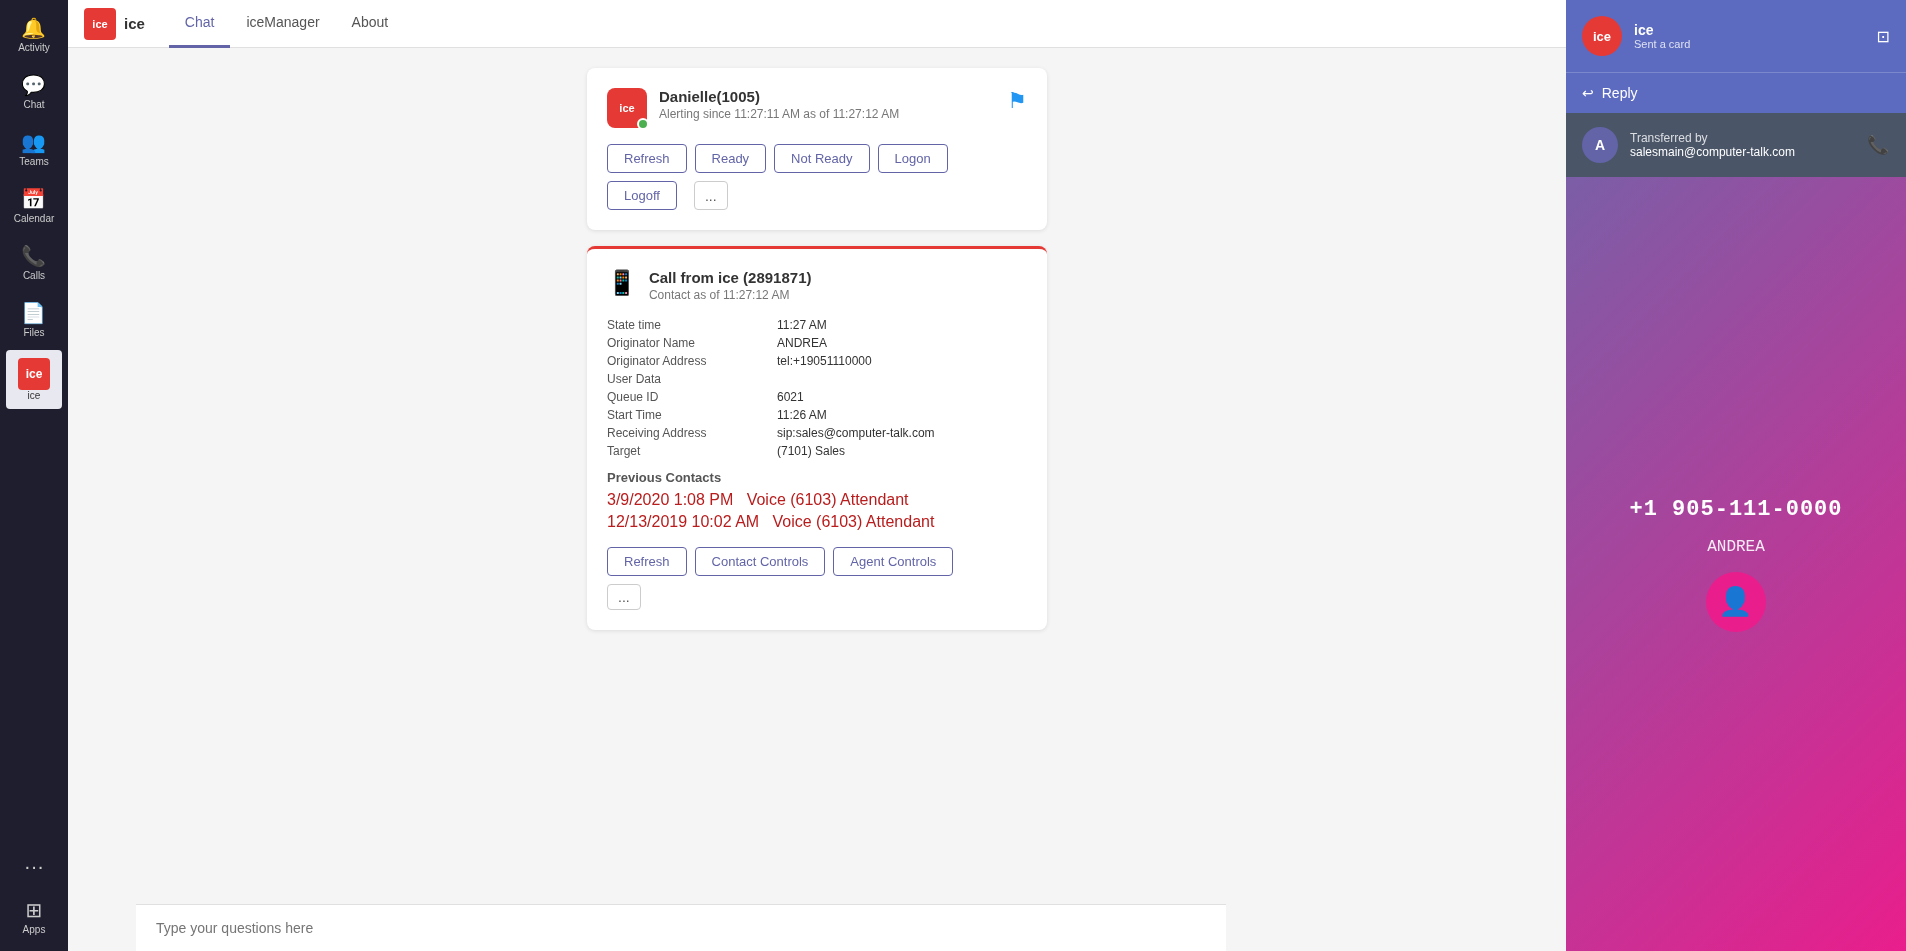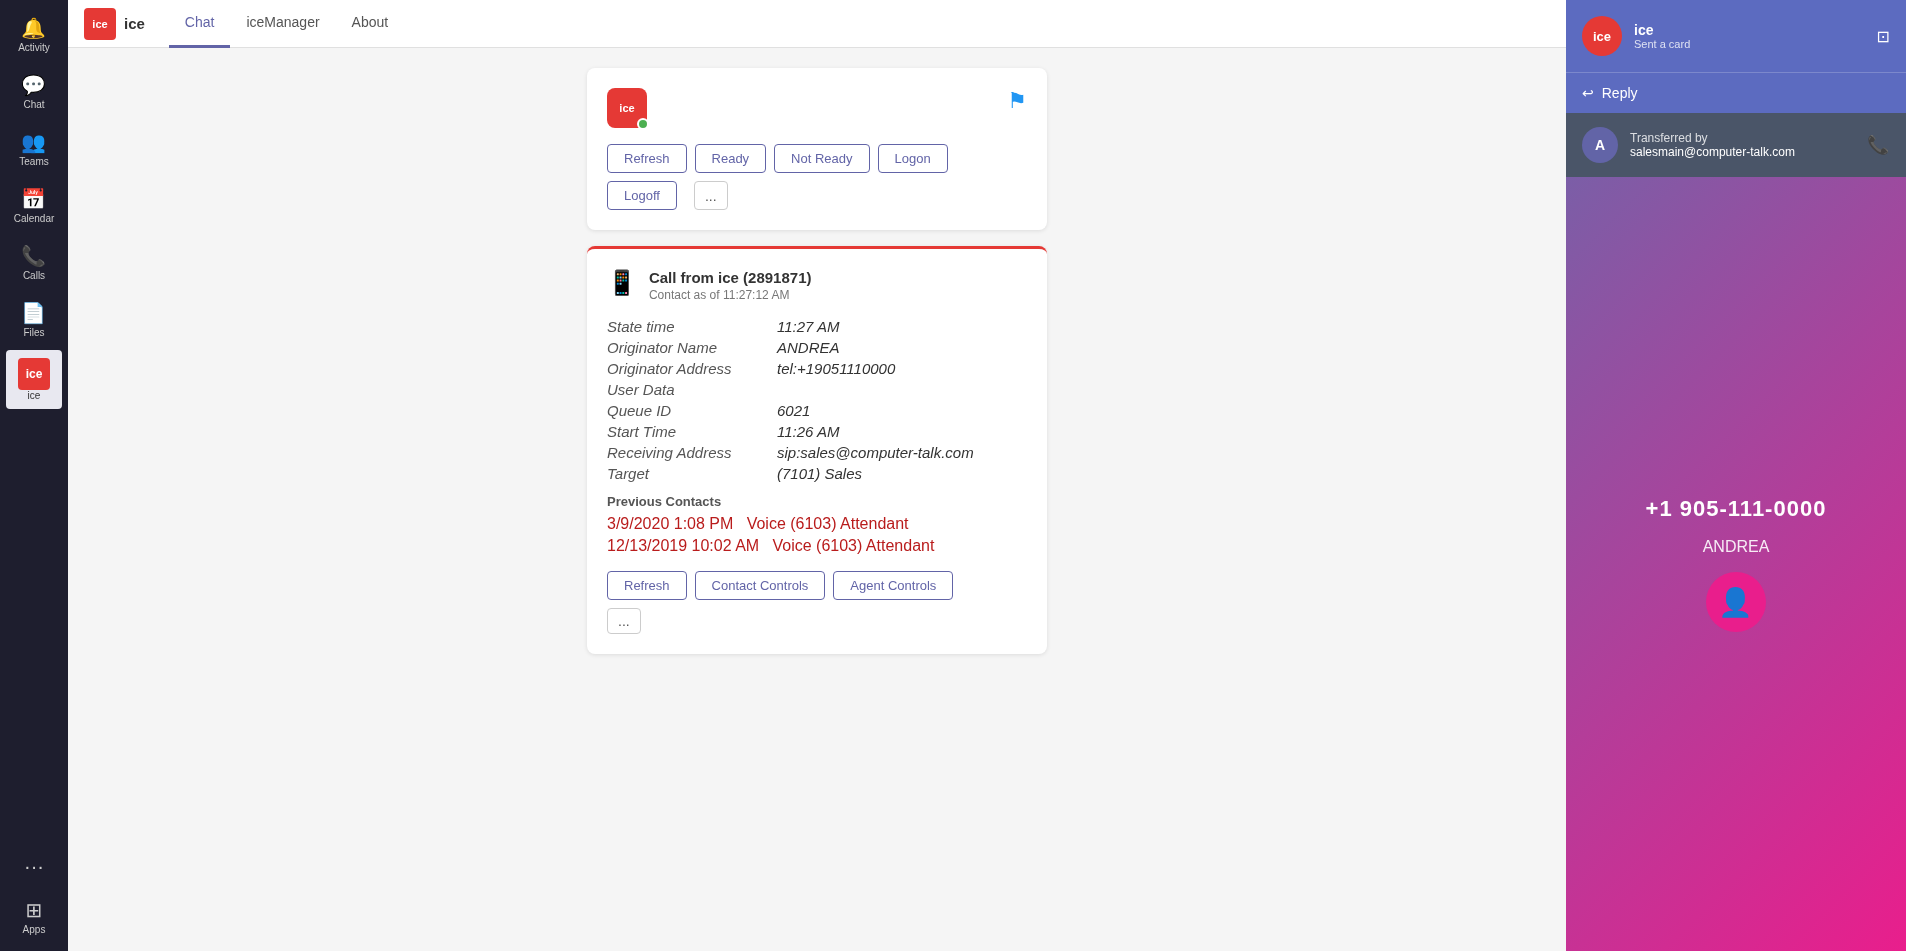--- a/index.html
+++ b/index.html
@@ -142,21 +142,21 @@
       display: flex;
       align-items: flex-start;
       gap: 12px;
       margin-bottom: 16px;
     }
     .phone-icon {
       font-size: 24px; color: #2196f3;
     }
 
     .info-table { width: 100%; }
-    .info-row { display: flex; margin-bottom: 4px; font-size: 15px; font-style: italic; }
+    .info-row { display: flex; margin-bottom: 4px; font-size: 12px; }
     .info-label { width: 170px; color: #555; font-weight: 500; flex-shrink: 0; }
     .info-value { color: #333; }
 
     .section-title { font-size: 13px; font-weight: 600; color: #555; margin: 12px 0 6px 0; }
 
     .prev-contact { font-size: 16px; color: #b91c1c; margin-bottom: 4px; }
     .chat-input {
       width: 100%;
       border: none;
       outline: none;
@@ -227,20 +227,21 @@
     
     .call-panel {
       background: linear-gradient(135deg, #7b5ea7 0%, #e91e8c 100%);
       flex: 1;
       display: flex;
       flex-direction: column;
       align-items: center;
       justify-content: center;
       padding: 30px;
       gap: 16px;
+      font-family: Liberation Mono, monospace;
     }
     .call-number { color: white; font-size: 22px; font-weight: 600; letter-spacing: 1px; }
     .call-name { color: rgba(255,255,255,0.9); font-size: 16px; }
     .call-person-avatar {
       width: 60px; height: 60px; background: #e91e8c; border-radius: 50%;
       display: flex; align-items: center; justify-content: center;
       color: white; font-size: 28px;
     }
 
     
@@ -317,20 +318,24 @@
   <div class="chat-area" style="position: relative;">
     <div class="chat-main" style="padding-bottom: 60px;">
 
       <div class="card">
         <div class="card-header">
 
           <div style="position:relative; flex-shrink:0;">
             <div style="width:40px;height:40px;background:#e53935;border-radius:8px;display:flex;align-items:center;justify-content:center;color:white;font-weight:bold;font-size:11px;">ice</div>
             <div style="width:12px;height:12px;background:#4caf50;border-radius:50%;position:absolute;bottom:-2px;right:-2px;border:2px solid white;"></div>
           </div>
+          <div>
+            <div class="card-title">Danielle(1005)</div>
+            <div class="card-subtitle">Alerting since 11:27:11 AM as of 11:27:12 AM</div>
+          </div>
 
           <div style="margin-left:auto;">
             <span style="font-size:22px;color:#2196f3;">⚑</span>
           </div>
         </div>
         <div class="card-buttons">
           <button class="btn-outline">Refresh</button>
           <button class="btn-outline">Ready</button>
           <button class="btn-outline">Not Ready</button>
           <button class="btn-outline">Logon</button>
@@ -401,20 +406,23 @@
           <button class="btn-outline">Contact Controls</button>
           <button class="btn-outline">Agent Controls</button>
         </div>
         <div class="card-buttons" style="margin-top:8px;">
           <button class="dots-btn">...</button>
         </div>
       </div>
 
     </div>
 
+    <div style="position:absolute;bottom:0;left:68px;right:340px;background:white;border-top:1px solid #e0e0e0;padding:14px 20px;">
+      <input class="chat-input" type="text" placeholder="Type your questions here" style="">
+    </div>
 
   </div>
 </div>
 
 <div class="right-panel">
 
   <div class="notification-card">
     <div class="notif-avatar">ice</div>
     <div class="notif-content">
       <div class="notif-name">ice</div>

